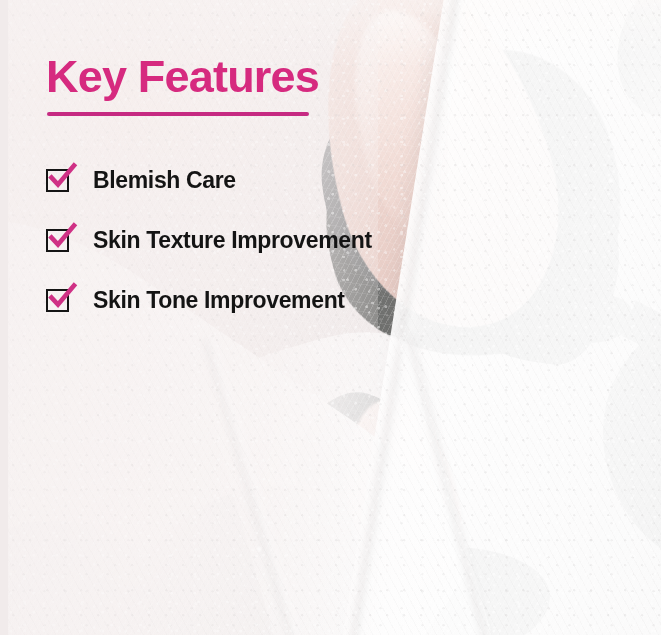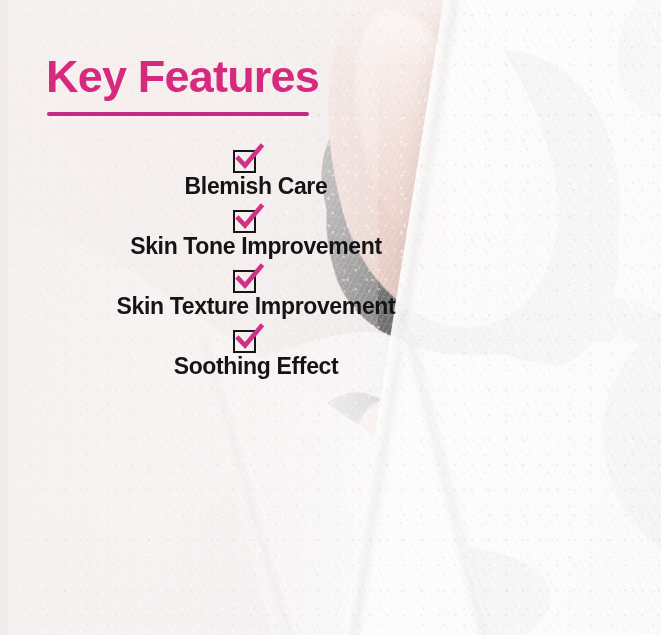--- a/index.html
+++ b/index.html
@@ -277,21 +277,20 @@
     background: #c62a82;
     border-radius: 2px;
   }
 
   .features { position:absolute; left:38px; top:150px; width:420px; }
 
   .feature-row {
     display:flex;
     align-items:center;
     height: 60px;
-    flex-direction: column;
   }
 
   .checkbox {
     position:relative;
     width: 23px; height: 23px;
     flex: 0 0 23px;
     border: 2.4px solid #151515;
     background: transparent;
     margin-right: 24px;
   }
@@ -384,37 +383,29 @@
         </span>
         <span class="feature-label">Blemish Care</span>
       </div>
 
       <div class="feature-row">
         <span class="checkbox">
           <svg viewBox="0 0 30 30" aria-hidden="true">
               <path d="M4.5 14.5 L11 21.5 L27 2.5"></path>
             </svg>
         </span>
-        <span class="feature-label">Skin Tone Improvement</span>
+        <span class="feature-label">Skin Texture Improvement</span>
       </div>
 
       <div class="feature-row">
         <span class="checkbox">
           <svg viewBox="0 0 30 30" aria-hidden="true">
               <path d="M4.5 14.5 L11 21.5 L27 2.5"></path>
             </svg>
         </span>
-        <span class="feature-label">Skin Texture Improvement</span>
+        <span class="feature-label">Skin Tone Improvement</span>
       </div>
 
-      <div class="feature-row">
-        <span class="checkbox">
-          <svg viewBox="0 0 30 30" aria-hidden="true">
-              <path d="M4.5 14.5 L11 21.5 L27 2.5"></path>
-            </svg>
-        </span>
-        <span class="feature-label">Soothing Effect</span>
-      </div>
 
 
     </div>
   </div>
 </div>
 
 </body></html>

